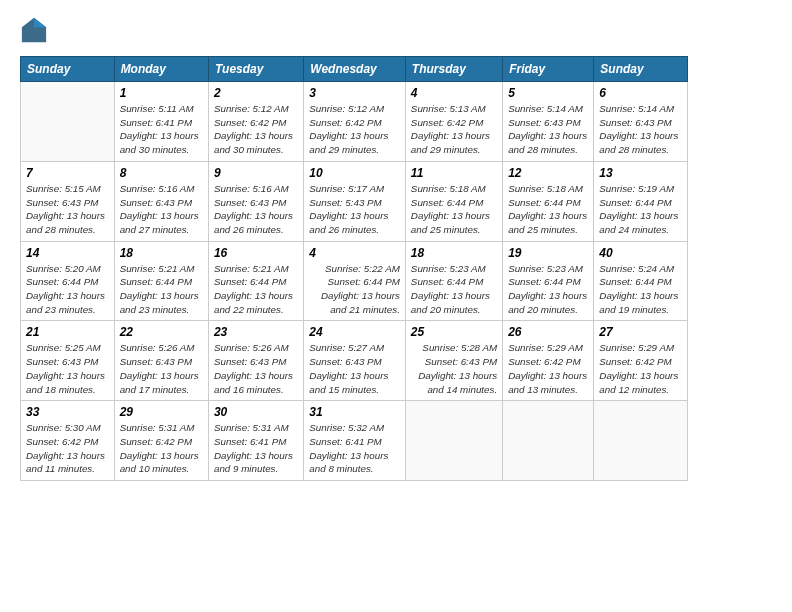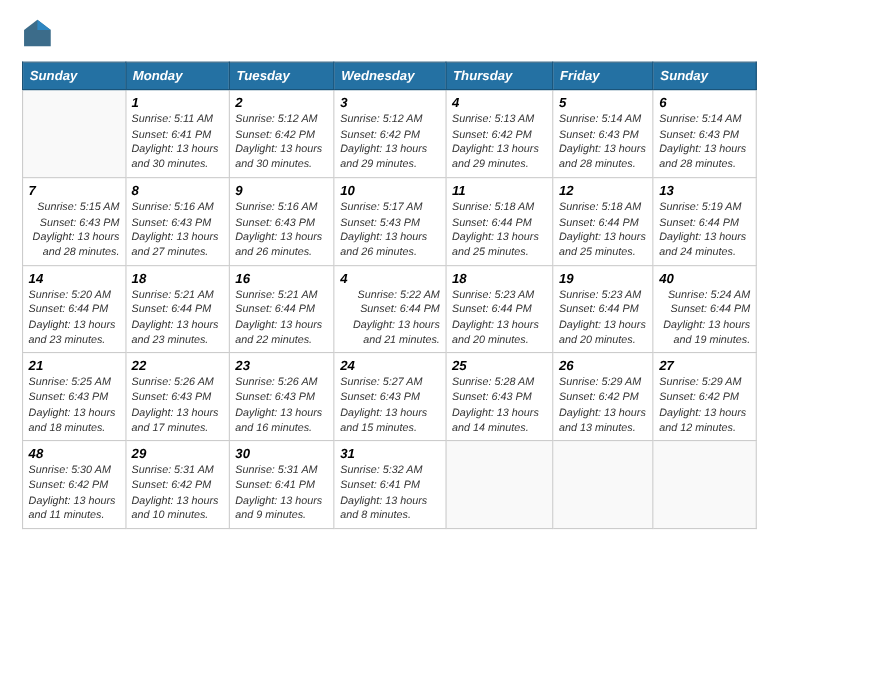--- a/index.html
+++ b/index.html
@@ -173,21 +173,21 @@
             <span class="day-number">6</span>
             <div class="day-info" style="white-space: pre-line;">Sunrise: 5:14 AM
 Sunset: 6:43 PM
 Daylight: 13 hours
 and 28 minutes.</div>
           </td>
         </tr>
         <tr>
           <td>
             <span class="day-number">7</span>
-            <div class="day-info" style="white-space: pre-line; text-align: right;">Sunrise: 5:15 AM
+            <div class="day-info" style="white-space: pre-line;">Sunrise: 5:15 AM
 Sunset: 6:43 PM
 Daylight: 13 hours
 and 28 minutes.</div>
           </td>
           <td>
             <span class="day-number">8</span>
             <div class="day-info" style="white-space: pre-line;">Sunrise: 5:16 AM
 Sunset: 6:43 PM
 Daylight: 13 hours
 and 27 minutes.</div>
@@ -266,21 +266,21 @@
           </td>
           <td>
             <span class="day-number">19</span>
             <div class="day-info" style="white-space: pre-line;">Sunrise: 5:23 AM
 Sunset: 6:44 PM
 Daylight: 13 hours
 and 20 minutes.</div>
           </td>
           <td>
             <span class="day-number">40</span>
-            <div class="day-info" style="white-space: pre-line; text-align: right;">Sunrise: 5:24 AM
+            <div class="day-info" style="white-space: pre-line;">Sunrise: 5:24 AM
 Sunset: 6:44 PM
 Daylight: 13 hours
 and 19 minutes.</div>
           </td>
         </tr>
         <tr>
           <td>
             <span class="day-number">21</span>
             <div class="day-info" style="white-space: pre-line;">Sunrise: 5:25 AM
 Sunset: 6:43 PM
@@ -303,21 +303,21 @@
           </td>
           <td>
             <span class="day-number">24</span>
             <div class="day-info" style="white-space: pre-line;">Sunrise: 5:27 AM
 Sunset: 6:43 PM
 Daylight: 13 hours
 and 15 minutes.</div>
           </td>
           <td>
             <span class="day-number">25</span>
-            <div class="day-info" style="white-space: pre-line;">Sunrise: 5:28 AM
+            <div class="day-info" style="white-space: pre-line; text-align: right;">Sunrise: 5:28 AM
 Sunset: 6:43 PM
 Daylight: 13 hours
 and 14 minutes.</div>
           </td>
           <td>
             <span class="day-number">26</span>
             <div class="day-info" style="white-space: pre-line;">Sunrise: 5:29 AM
 Sunset: 6:42 PM
 Daylight: 13 hours
 and 13 minutes.</div>
@@ -325,21 +325,21 @@
           <td>
             <span class="day-number">27</span>
             <div class="day-info" style="white-space: pre-line;">Sunrise: 5:29 AM
 Sunset: 6:42 PM
 Daylight: 13 hours
 and 12 minutes.</div>
           </td>
         </tr>
         <tr>
           <td>
-            <span class="day-number">48</span>
+            <span class="day-number">33</span>
             <div class="day-info" style="white-space: pre-line;">Sunrise: 5:30 AM
 Sunset: 6:42 PM
 Daylight: 13 hours
 and 11 minutes.</div>
           </td>
           <td>
             <span class="day-number">29</span>
             <div class="day-info" style="white-space: pre-line;">Sunrise: 5:31 AM
 Sunset: 6:42 PM
 Daylight: 13 hours

